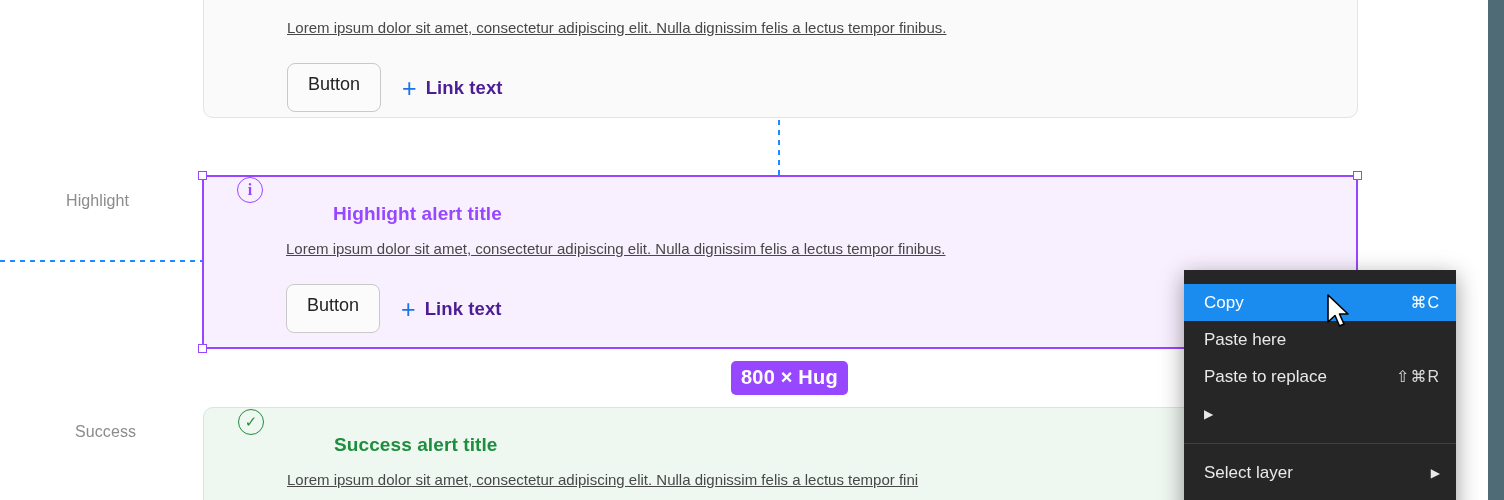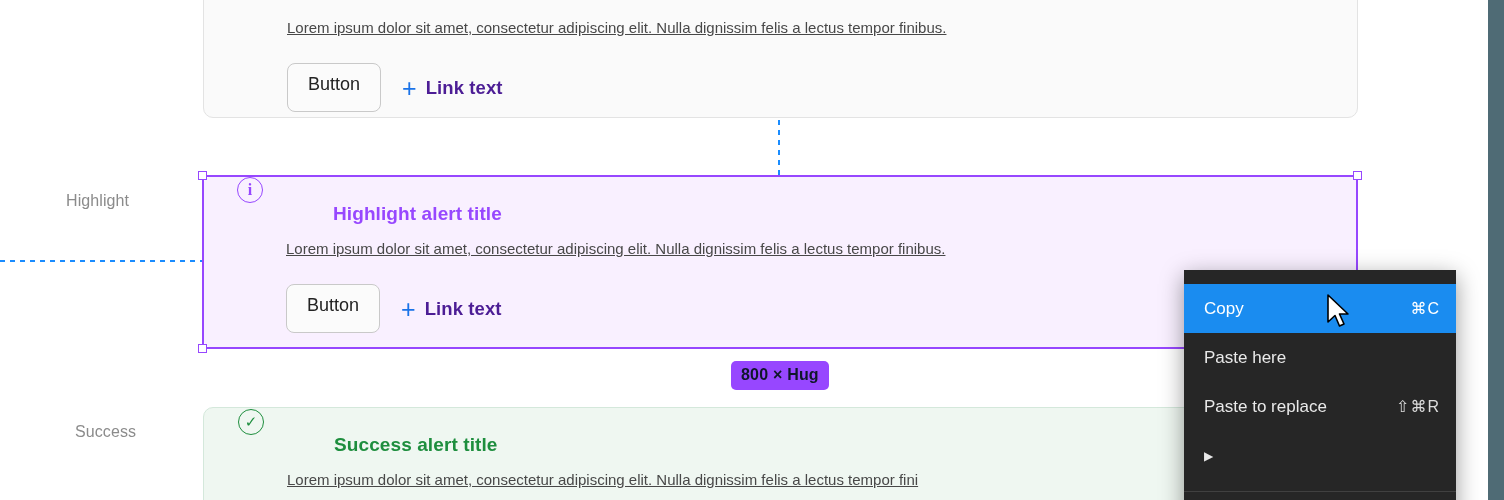--- a/index.html
+++ b/index.html
@@ -127,22 +127,22 @@
   }
   .sel-handle.tl { left: -6px;  top: -6px; }
   .sel-handle.tr { right: -6px; top: -6px; }
   .sel-handle.bl { left: -6px;  bottom: -6px; }
   .sel-handle.br { right: -6px; bottom: -6px; }
 
   .size-badge {
     position: absolute;
     left: 731px; top: 361px;
     background: #9747ff;
-    color: #0f172a;
-    font-size: 16px;
+    color: #ffffff;
+    font-size: 20px;
     font-weight: bold;
     padding: 5px 10px 6px;
     border-radius: 5px;
     letter-spacing: .2px;
     white-space: nowrap;
   }
 
   
   #alert-success {
     top: 407px;
@@ -165,21 +165,21 @@
     position: absolute;
     left: 1184px; top: 270px;
     width: 272px;
     background: #262626;
     padding: 14px 0 4px;
     box-shadow: 0 6px 22px rgba(0,0,0,.4);
     z-index: 20;
   }
   .menu-item {
     position: relative;
-    height: 49px;
+    height: 37px;
     display: flex; align-items: center;
     padding: 0 16px 0 20px;
     color: #e9e9e9;
     font-size: 17px;
     cursor: default;
     white-space: nowrap;
   }
   .menu-item.active { background: #1a8cf0; color: #ffffff; }
   .menu-label { flex: 1; }
   .menu-shortcut { color: #dcdcdc; font-size: 16px; letter-spacing: 1px; }

